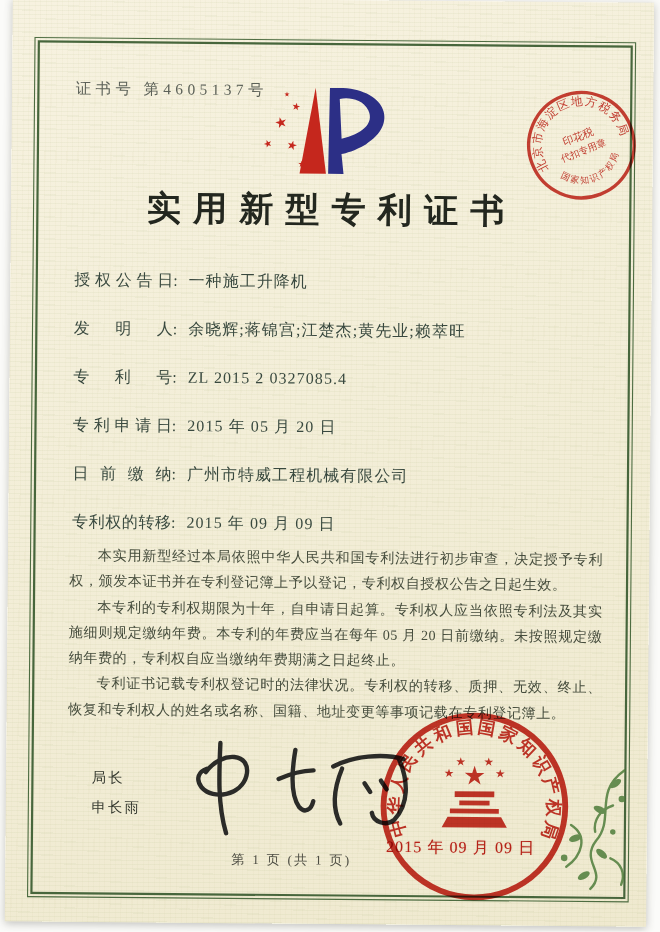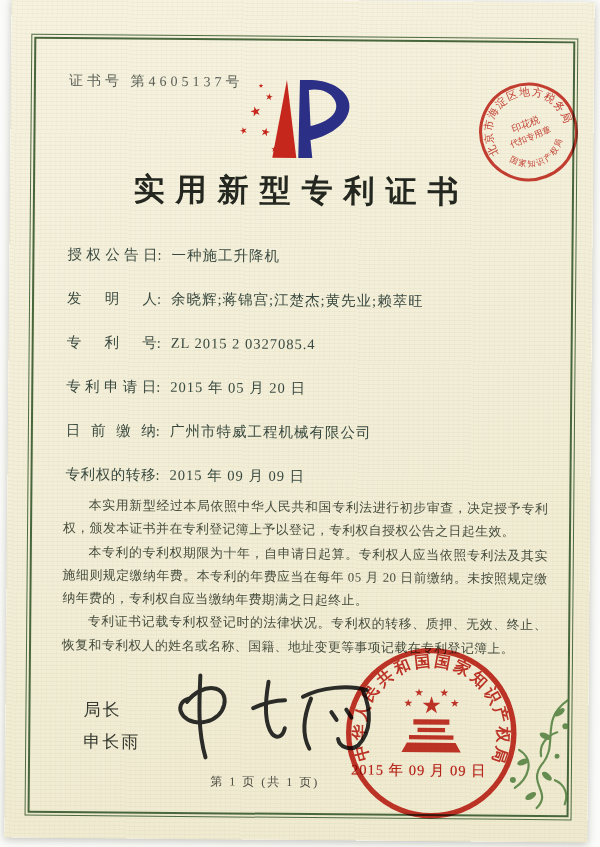--- a/index.html
+++ b/index.html
@@ -33,21 +33,21 @@
   .field-row { display:flex; align-items:baseline; height:20px; margin-bottom:24px;
                font-size:14.5px; color:#39493f; }
   .field-label { display:inline-block; width:90px; text-align:justify; text-align-last:justify; }
   .field-colon { margin-right:10px; }
   .field-value { letter-spacing:1px; }
 
   .body-text { position:absolute; left:56px; right:42px; top:496px;
                font-size:12.8px; line-height:1.82; color:#464d3d; text-align:justify; }
   .body-text p { text-indent:2em; letter-spacing:0.5px; }
 
-  .director { position:absolute; left:78px; top:700px; font-size:17px; color:#35392f;
+  .director { position:absolute; left:78px; top:700px; font-size:13px; color:#35392f;
               font-family:Liberation Serif, serif; }
   .director div { margin-bottom:9px; letter-spacing:2px; }
 
   .signature { position:absolute; left:148px; top:668px; width:230px; height:95px;
                transform:rotate(-2deg); }
 
   .seal { position:absolute; left:336px; top:642px; width:180px; height:180px;
           mix-blend-mode:multiply; opacity:0.93; }
   .seal-date { position:absolute; left:346px; top:760px; font-size:14.5px;
                color:#c3261d; letter-spacing:1px; mix-blend-mode:multiply;

